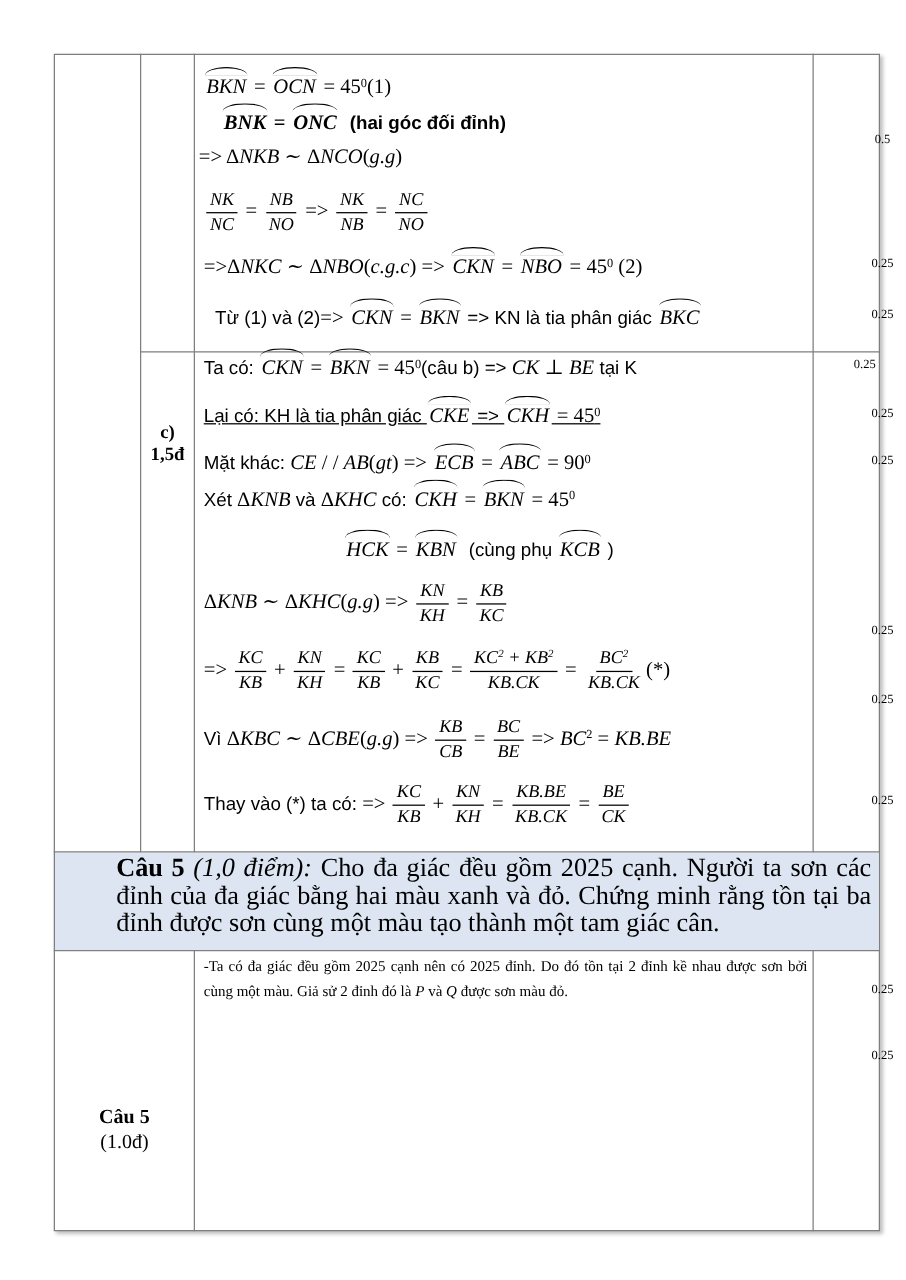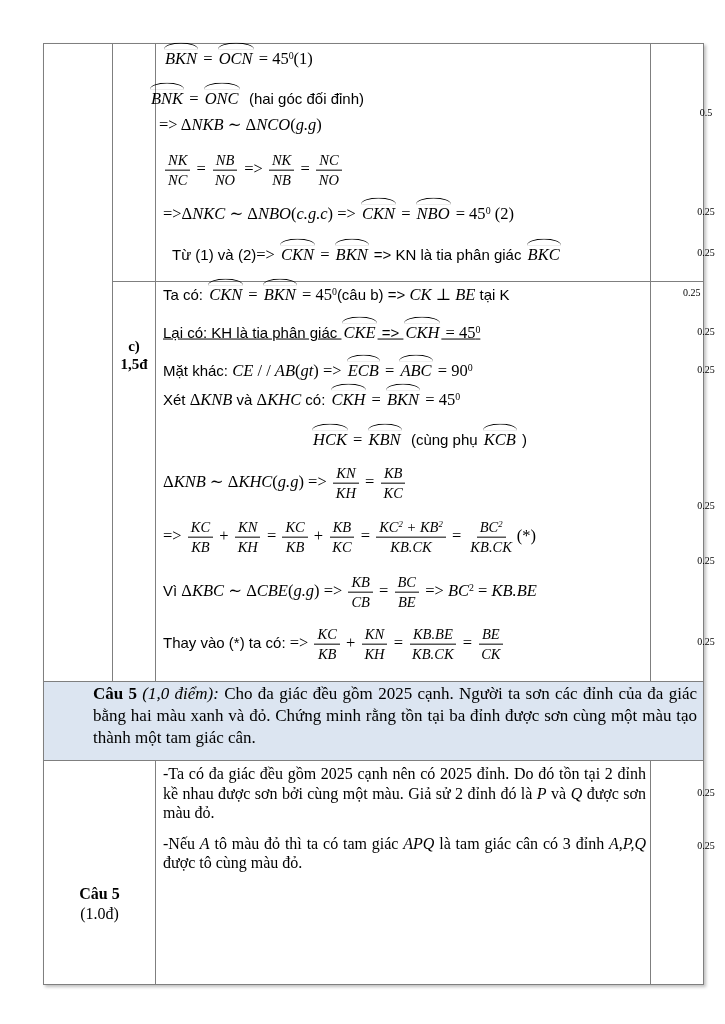--- a/index.html
+++ b/index.html
@@ -32,24 +32,24 @@
   .score{position:absolute;left:680px;width:52px;text-align:center;
          transform:translateY(-50%);font-size:10px;}
   .score.edge{text-align:left;padding-left:3px;box-sizing:border-box;}
   
   .clabel{position:absolute;left:113px;top:337px;width:42px;text-align:center;
           font-weight:bold;font-size:15px;line-height:18px;}
   .alabel{position:absolute;left:44px;top:884px;width:111px;text-align:center;
           font-size:16px;line-height:20px;}
   .alabel .l1{font-weight:bold;}
   
-  .problem{position:absolute;left:93px;top:683px;width:604px;font-size:17px;
+  .problem{position:absolute;left:93px;top:683px;width:604px;font-size:21px;
            line-height:22px;text-align:justify;}
   
-  .answers{position:absolute;left:163px;top:764px;width:483px;font-size:16px;
+  .answers{position:absolute;left:163px;top:764px;width:483px;font-size:12px;
            line-height:19.5px;text-align:justify;}
   .answers p{margin:0 0 11px 0;}
 </style>
 </head>
 <body>
 
 <div class="page">
 
   <div class="frame"></div>
   <div class="vline" style="left:112px;top:43px;height:639px;"></div>
@@ -62,33 +62,33 @@
   <div class="hline" style="left:43px;top:760px;width:661px;"></div>
   <div class="vline" style="left:155px;top:760px;height:225px;"></div>
   <div class="vline" style="left:650px;top:760px;height:225px;"></div>
 
   <div class="clabel">
     <div>c)</div>
     <div>1,5đ</div>
   </div>
 
   <div id="sec-b">
-      <div class="mline" style="left: 163px; top: 57px;"><span class="hat">BKN</span><span class="rm"> = </span><span class="hat">OCN</span><span class="rm"> = 45</span><span class="sup rm">0</span><span class="rm">(1)</span></div>
-      <div class="mline" style="left: 149px; top: 97px;"><span class="hat">BNK</span><span class="rm"> = </span><span class="hat">ONC</span><span class="sf">  (hai góc đối đỉnh)</span></div>
+      <div class="mline" style="left: 163px; top: 68px;"><span class="hat">BKN</span><span class="rm"> = </span><span class="hat">OCN</span><span class="rm"> = 45</span><span class="sup rm">0</span><span class="rm">(1)</span></div>
+      <div class="mline" style="left: 177px; top: 97px; font-weight: bold;"><span class="hat">BNK</span><span class="rm"> = </span><span class="hat">ONC</span><span class="sf">  (hai góc đối đỉnh)</span></div>
       <div class="mline" style="left: 159px; top: 125px;"><span class="rm">=&gt; Δ</span><span class="it">NKB</span><span class="rm"> ∼ Δ</span><span class="it">NCO</span><span class="rm">(</span><span class="it">g.g</span><span class="rm">)</span></div>
       <div class="mline" style="left: 163px; top: 170px;"><span class="fr"><span class="n"><span class="it">NK</span></span><span class="d"><span class="it">NC</span></span></span><span class="rm"> = </span><span class="fr"><span class="n"><span class="it">NB</span></span><span class="d"><span class="it">NO</span></span></span><span class="rm"> =&gt; </span><span class="fr"><span class="n"><span class="it">NK</span></span><span class="d"><span class="it">NB</span></span></span><span class="rm"> = </span><span class="fr"><span class="n"><span class="it">NC</span></span><span class="d"><span class="it">NO</span></span></span></div>
       <div class="mline" style="left: 163px; top: 212px;"><span class="rm">=&gt;Δ</span><span class="it">NKC</span><span class="rm"> ∼ Δ</span><span class="it">NBO</span><span class="rm">(</span><span class="it">c.g.c</span><span class="rm">) =&gt; </span><span class="hat">CKN</span><span class="rm"> = </span><span class="hat">NBO</span><span class="rm"> = 45</span><span class="sup rm">0</span><span class="rm"> (2)</span></div>
       <div class="mline" style="left: 172px; top: 253px;"><span class="sf">Từ (1) và (2)</span><span class="rm">=&gt; </span><span class="hat">CKN</span><span class="rm"> = </span><span class="hat">BKN</span><span class="sf"> =&gt; KN là tia phân giác </span><span class="hat">BKC</span></div>
     </div>
   <div id="sec-c">
       <div class="mline" style="left: 163px; top: 293px;"><span class="sf">Ta có: </span><span class="hat">CKN</span><span class="rm"> = </span><span class="hat">BKN</span><span class="rm"> = 45</span><span class="sup rm">0</span><span class="sf">(câu b) =&gt; </span><span class="it">CK</span><span class="rm"> ⊥ </span><span class="it">BE</span><span class="sf"> tại K</span></div>
       <div class="mline" style="left: 163px; top: 331px; text-decoration: underline;"><span class="sf">Lại có: KH là tia phân giác </span><span class="hat">CKE</span><span class="sf"> =&gt; </span><span class="hat">CKH</span><span class="rm"> = 45</span><span class="sup rm">0</span></div>
       <div class="mline" style="left: 163px; top: 369px;"><span class="sf">Mặt khác: </span><span class="it">CE</span><span class="rm"> / / </span><span class="it">AB</span><span class="rm">(</span><span class="it">gt</span><span class="rm">) =&gt; </span><span class="hat">ECB</span><span class="rm"> = </span><span class="hat">ABC</span><span class="rm"> = 90</span><span class="sup rm">0</span></div>
       <div class="mline" style="left: 163px; top: 398px;"><span class="sf">Xét </span><span class="rm">Δ</span><span class="it">KNB</span><span class="sf"> và </span><span class="rm">Δ</span><span class="it">KHC</span><span class="sf"> có: </span><span class="hat">CKH</span><span class="rm"> = </span><span class="hat">BKN</span><span class="rm"> = 45</span><span class="sup rm">0</span></div>
-      <div class="mline" style="left: 275px; top: 438px; margin-left: 36px;"><span class="hat">HCK</span><span class="rm"> = </span><span class="hat">KBN</span><span class="sf">  (cùng phụ </span><span class="hat">KCB</span><span class="sf"> )</span></div>
+      <div class="mline" style="left: 275px; top: 438px;"><span class="hat">HCK</span><span class="rm"> = </span><span class="hat">KBN</span><span class="sf">  (cùng phụ </span><span class="hat">KCB</span><span class="sf"> )</span></div>
       <div class="mline" style="left: 163px; top: 483px;"><span class="rm">Δ</span><span class="it">KNB</span><span class="rm"> ∼ Δ</span><span class="it">KHC</span><span class="rm">(</span><span class="it">g.g</span><span class="rm">) =&gt; </span><span class="fr"><span class="n"><span class="it">KN</span></span><span class="d"><span class="it">KH</span></span></span><span class="rm"> = </span><span class="fr"><span class="n"><span class="it">KB</span></span><span class="d"><span class="it">KC</span></span></span></div>
       <div class="mline" style="left: 163px; top: 537px;"><span class="rm">=&gt; </span><span class="fr"><span class="n"><span class="it">KC</span></span><span class="d"><span class="it">KB</span></span></span><span class="rm"> + </span><span class="fr"><span class="n"><span class="it">KN</span></span><span class="d"><span class="it">KH</span></span></span><span class="rm"> = </span><span class="fr"><span class="n"><span class="it">KC</span></span><span class="d"><span class="it">KB</span></span></span><span class="rm"> + </span><span class="fr"><span class="n"><span class="it">KB</span></span><span class="d"><span class="it">KC</span></span></span><span class="rm"> = </span><span class="fr"><span class="n"><span class="it">KC</span><span class="sup rm">2</span><span class="it"> + KB</span><span class="sup rm">2</span></span><span class="d"><span class="it">KB.CK</span></span></span><span class="rm"> = </span><span class="fr"><span class="n"><span class="it">BC</span><span class="sup rm">2</span></span><span class="d"><span class="it">KB.CK</span></span></span><span class="rm">(*)</span></div>
       <div class="mline" style="left: 163px; top: 592px;"><span class="sf">Vì </span><span class="rm">Δ</span><span class="it">KBC</span><span class="rm"> ∼ Δ</span><span class="it">CBE</span><span class="rm">(</span><span class="it">g.g</span><span class="rm">) =&gt; </span><span class="fr"><span class="n"><span class="it">KB</span></span><span class="d"><span class="it">CB</span></span></span><span class="rm"> = </span><span class="fr"><span class="n"><span class="it">BC</span></span><span class="d"><span class="it">BE</span></span></span><span class="rm"> =&gt; </span><span class="it">BC</span><span class="sup rm">2</span><span class="rm"> = </span><span class="it">KB.BE</span></div>
       <div class="mline" style="left: 163px; top: 644px;"><span class="sf">Thay vào (*) ta có: </span><span class="rm">=&gt; </span><span class="fr"><span class="n"><span class="it">KC</span></span><span class="d"><span class="it">KB</span></span></span><span class="rm"> + </span><span class="fr"><span class="n"><span class="it">KN</span></span><span class="d"><span class="it">KH</span></span></span><span class="rm"> = </span><span class="fr"><span class="n"><span class="it">KB.BE</span></span><span class="d"><span class="it">KB.CK</span></span></span><span class="rm"> = </span><span class="fr"><span class="n"><span class="it">BE</span></span><span class="d"><span class="it">CK</span></span></span></div>
     </div>
   <div id="scores-main">
       <div class="score" style="top: 112px;">0.5</div>
       <div class="score" style="top: 211px;">0.25</div>
       <div class="score" style="top: 252px;">0.25</div>
       <div class="score edge" style="top: 292px;">0.25</div>
@@ -101,20 +101,19 @@
 
   <div class="problem" id="cau5-problem"><span class="rm bd">Câu 5 </span><span class="it">(1,0 điểm): </span><span class="rm">Cho đa giác đều gồm 2025 cạnh. Người ta sơn các đỉnh của đa giác bằng hai màu xanh và đỏ. Chứng minh rằng tồn tại ba đỉnh được sơn cùng một màu tạo thành một tam giác cân.</span></div>
 
   <div class="alabel">
     <div class="l1">Câu 5</div>
     <div>(1.0đ)</div>
   </div>
 
   <div class="answers" id="answer-paragraphs">
       <p><span class="rm">-Ta có đa giác đều gồm 2025 cạnh nên có 2025 đỉnh. Do đó tồn tại 2 đỉnh kề nhau được sơn bởi cùng một màu. Giả sử 2 đỉnh đó là </span><span class="it">P</span><span class="rm"> và </span><span class="it">Q</span><span class="rm"> được sơn màu đỏ.</span></p>
-      <p><span class="rm">-Nếu </span><span class="it">A</span><span class="rm"> tô màu đỏ thì ta có tam giác </span><span class="it">APQ</span><span class="rm"> là tam giác cân có 3 đỉnh </span><span class="it">A,P,Q</span><span class="rm"> được tô cùng  màu đỏ.</span></p>
     </div>
   <div id="scores-bottom">
       <div class="score" style="top: 792px;">0.25</div>
       <div class="score" style="top: 845px;">0.25</div>
     </div>
 
 </div>
 
 </body></html>

